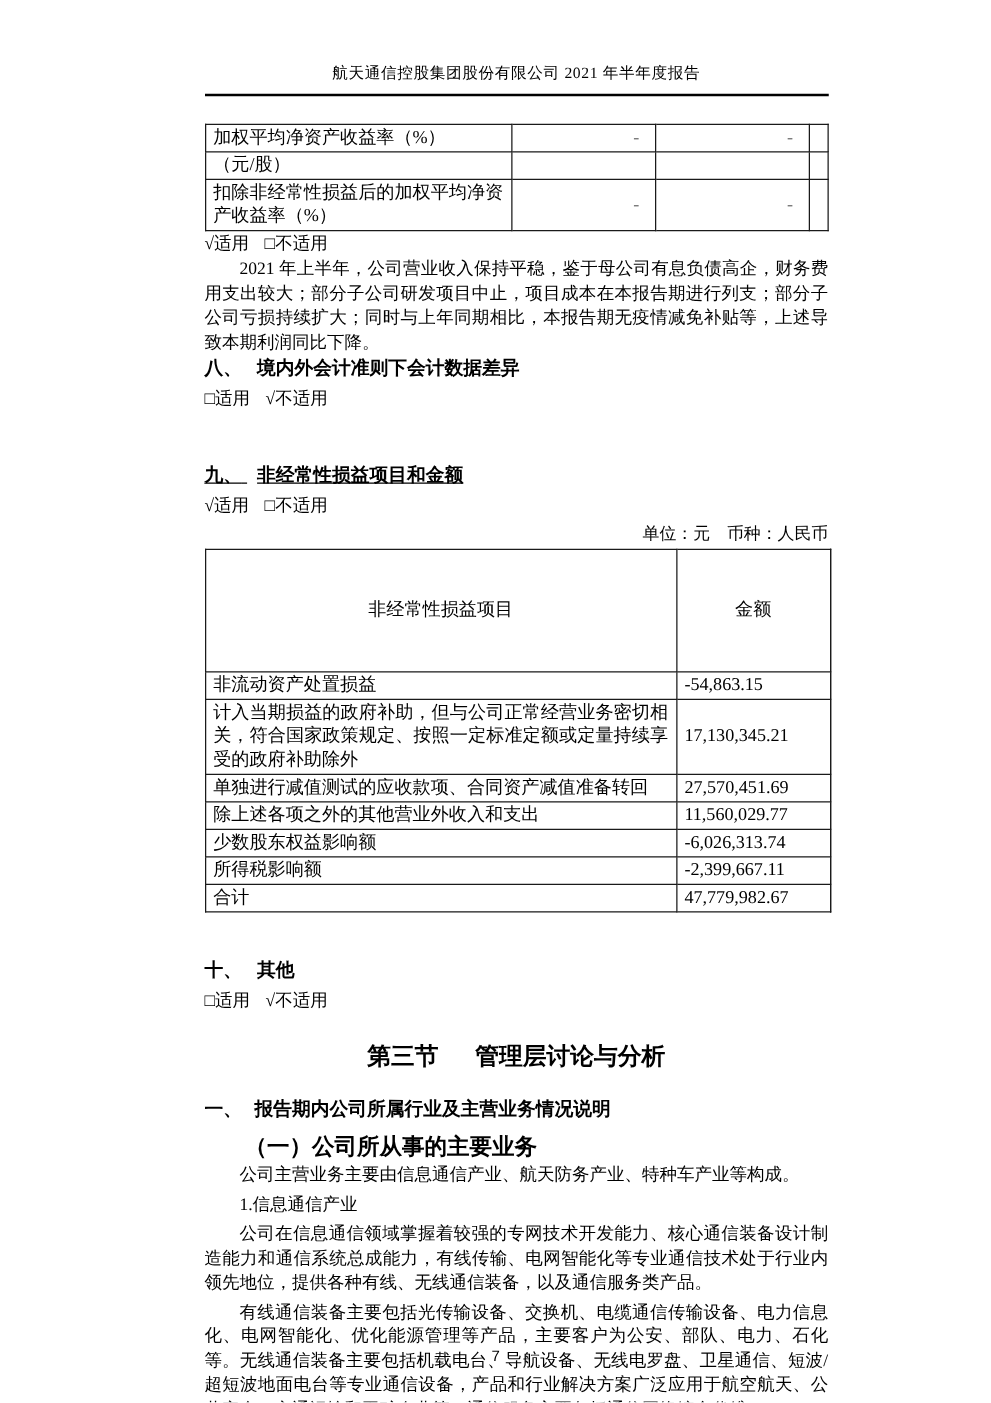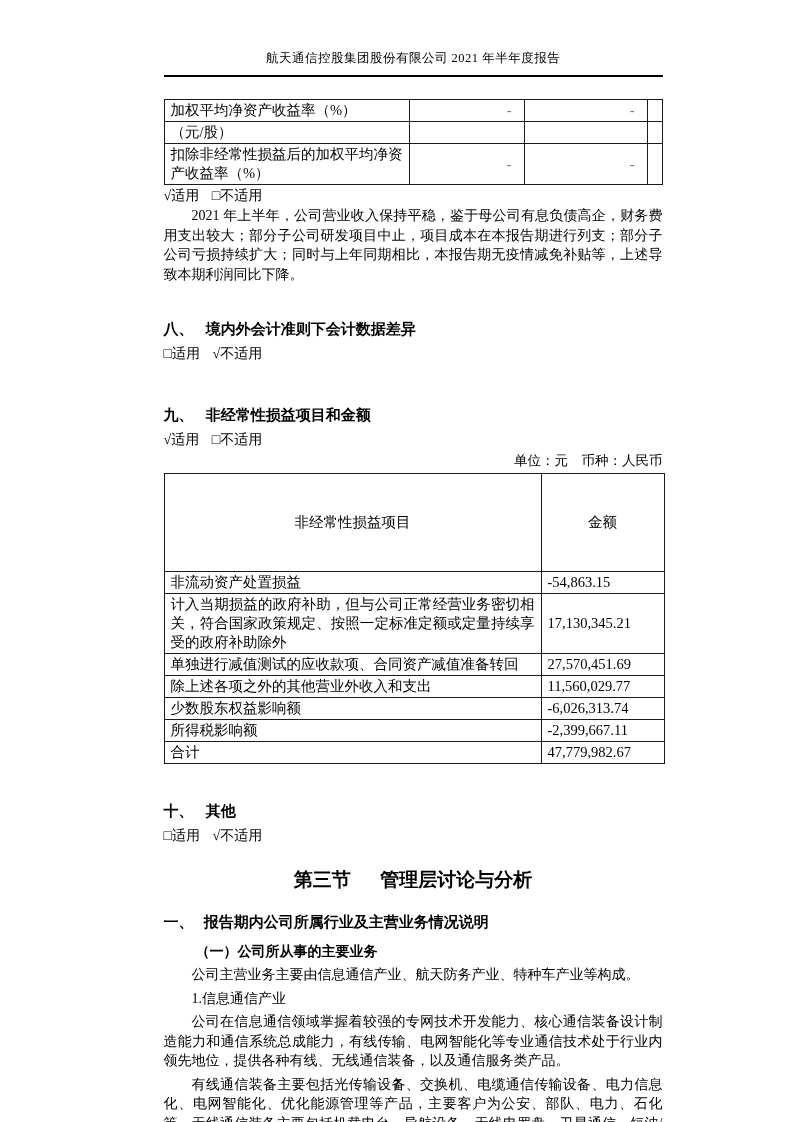--- a/index.html
+++ b/index.html
@@ -65,43 +65,43 @@
   }
 
   
   .h2 {
     font-family: "Liberation Sans", "DejaVu Sans", sans-serif;
     font-weight: bold;
     font-size: 15px;
     line-height: 21px;
   }
   .h2 .h2-title { margin-left: 8px; }
-  .sec8  { margin-top: 34px; }
-  .sec9  { margin-top: 40px; }
+  .sec8  { }
+  .sec9  { margin-top: 40px; text-decoration: underline; }
   .sec10 { margin-top: 36px; }
   .sec8 + .applicability, .sec9 + .applicability, .sec10 + .applicability { margin-top: 5px; }
   .unit-note { margin: 1px 0 0 0; text-align: right; font-size: 13.5px; line-height: 19px; }
 
   .chapter {
     margin-top: 20px;
     text-align: center;
     font-family: "Liberation Sans", "DejaVu Sans", sans-serif;
     font-weight: bold;
     font-size: 19px;
     line-height: 27px;
   }
   .chapter .chapter-title { margin-left: 24px; }
 
   .sec-one { margin-top: 18px; }
   .sec-one .h2-title { margin-left: 6px; }
   .sub-heading {
     margin: 9px 0 0 32px;
     font-family: "Liberation Sans", "DejaVu Sans", sans-serif;
     font-weight: bold;
-    font-size: 14px;
+    font-size: 18px;
     line-height: 20px;
   }
   .biz-para { margin-top: 4px; }
 
   .footer-page {
     position: absolute;
     left: 0; right: 0;
     bottom: 30px;
     text-align: center;
     font-size: 12px;

